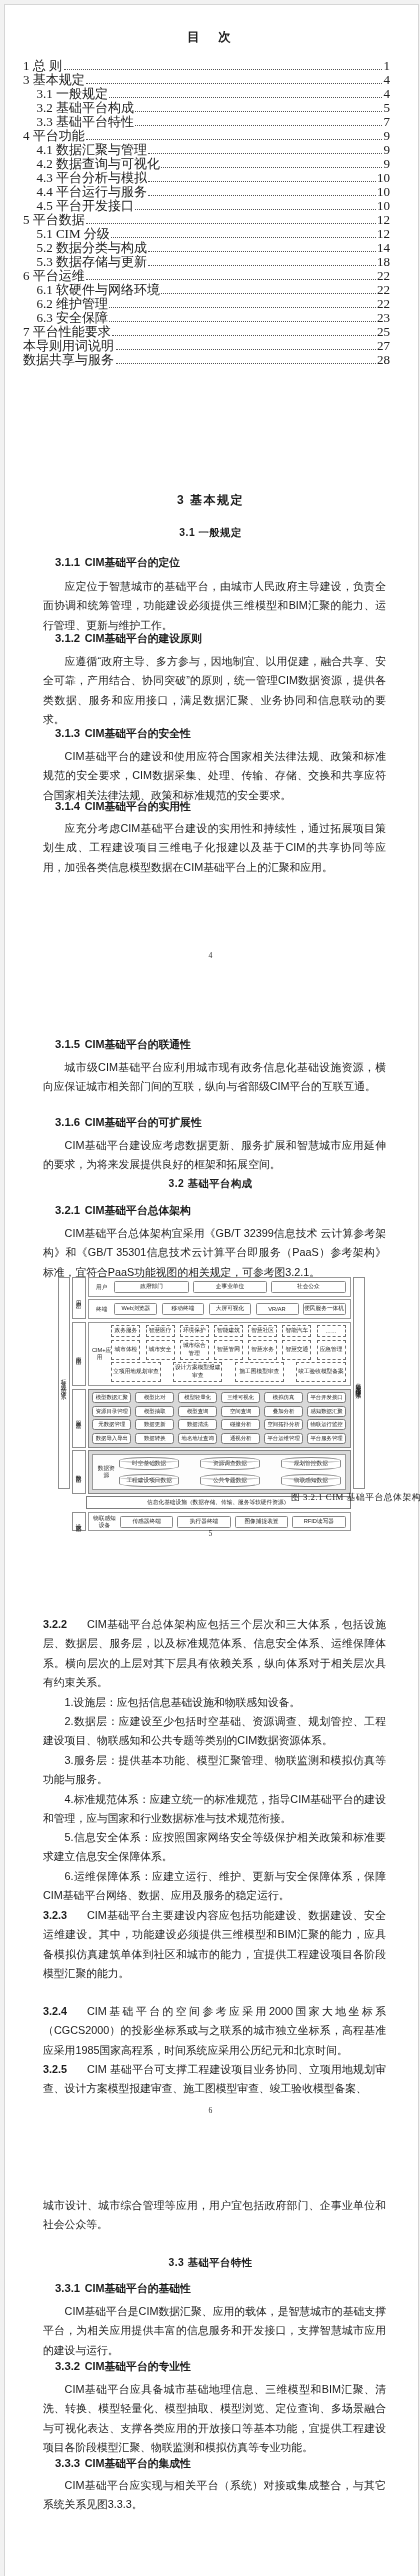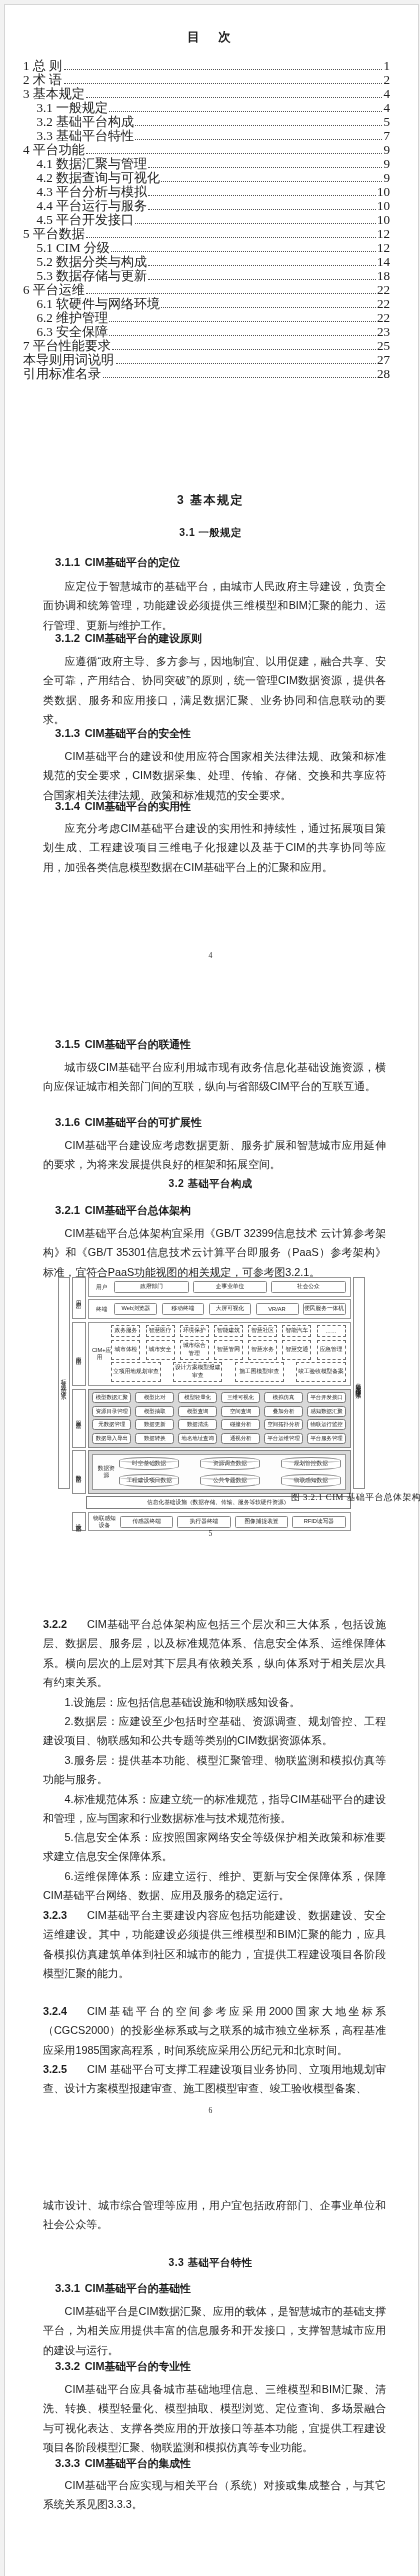--- a/index.html
+++ b/index.html
@@ -84,25 +84,20 @@
 
 <h1 class="toc-title">目　次</h1>
 <div class="toc-list">
 
     <div class="toc-row">
       <span class="toc-label">1 总 则</span>
       <span class="toc-dots"></span>
       <span class="toc-page">1</span>
     </div>
 
-    <div class="toc-row">
-      <span class="toc-label">2 术 语</span>
-      <span class="toc-dots"></span>
-      <span class="toc-page">2</span>
-    </div>
 
     <div class="toc-row">
       <span class="toc-label">3 基本规定</span>
       <span class="toc-dots"></span>
       <span class="toc-page">4</span>
     </div>
 
     <div class="toc-row sub">
       <span class="toc-label">3.1 一般规定</span>
       <span class="toc-dots"></span>
@@ -212,21 +207,21 @@
       <span class="toc-page">25</span>
     </div>
 
     <div class="toc-row">
       <span class="toc-label">本导则用词说明</span>
       <span class="toc-dots"></span>
       <span class="toc-page">27</span>
     </div>
 
     <div class="toc-row">
-      <span class="toc-label">引用标准名录</span>
+      <span class="toc-label">数据共享与服务</span>
       <span class="toc-dots"></span>
       <span class="toc-page">28</span>
     </div>
   </div>
 
 <h2 class="hchap" style="top:492px">3 基本规定</h2>
 <h3 class="hsec" style="top:526px">3.1 一般规定</h3>
 
 <div class="clause-h" style="top:556px"><b>3.1.1</b><span>CIM基础平台的定位</span></div>
 <p class="para" style="top:577px">应定位于智慧城市的基础平台，由城市人民政府主导建设，负责全面协调和统筹管理，功能建设必须提供三维模型和BIM汇聚的能力、运行管理、更新与维护工作。</p>

